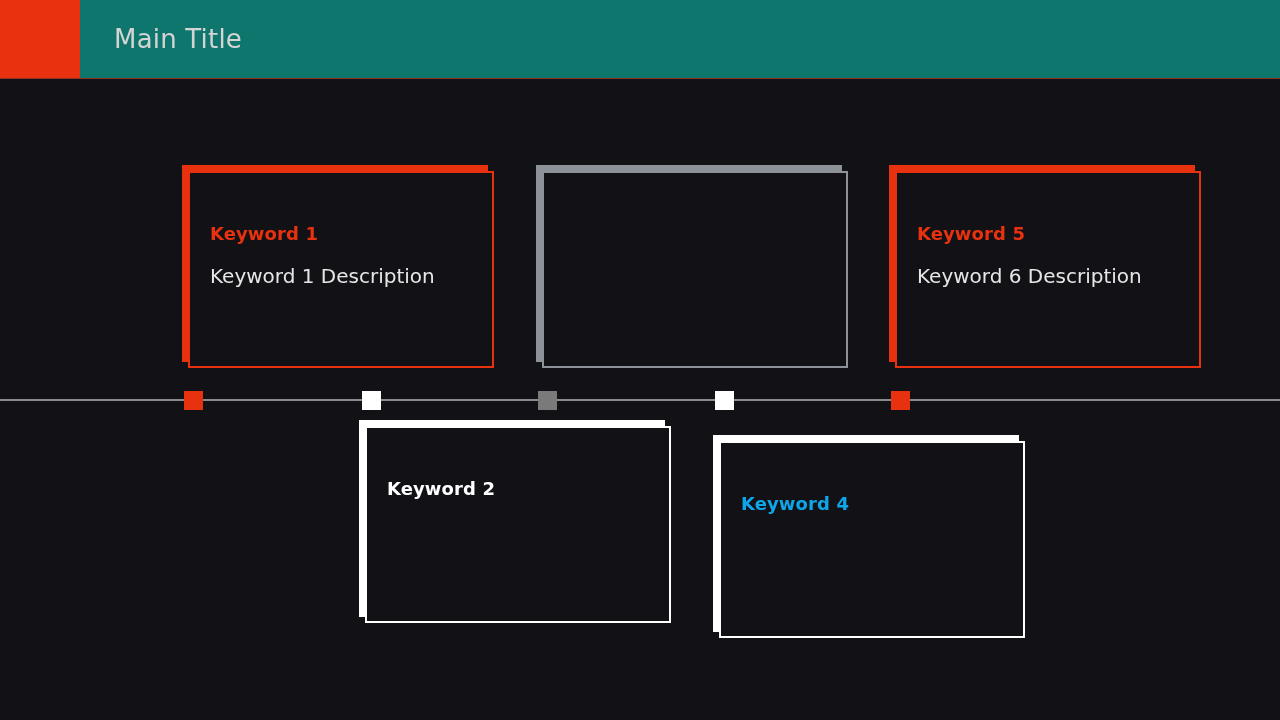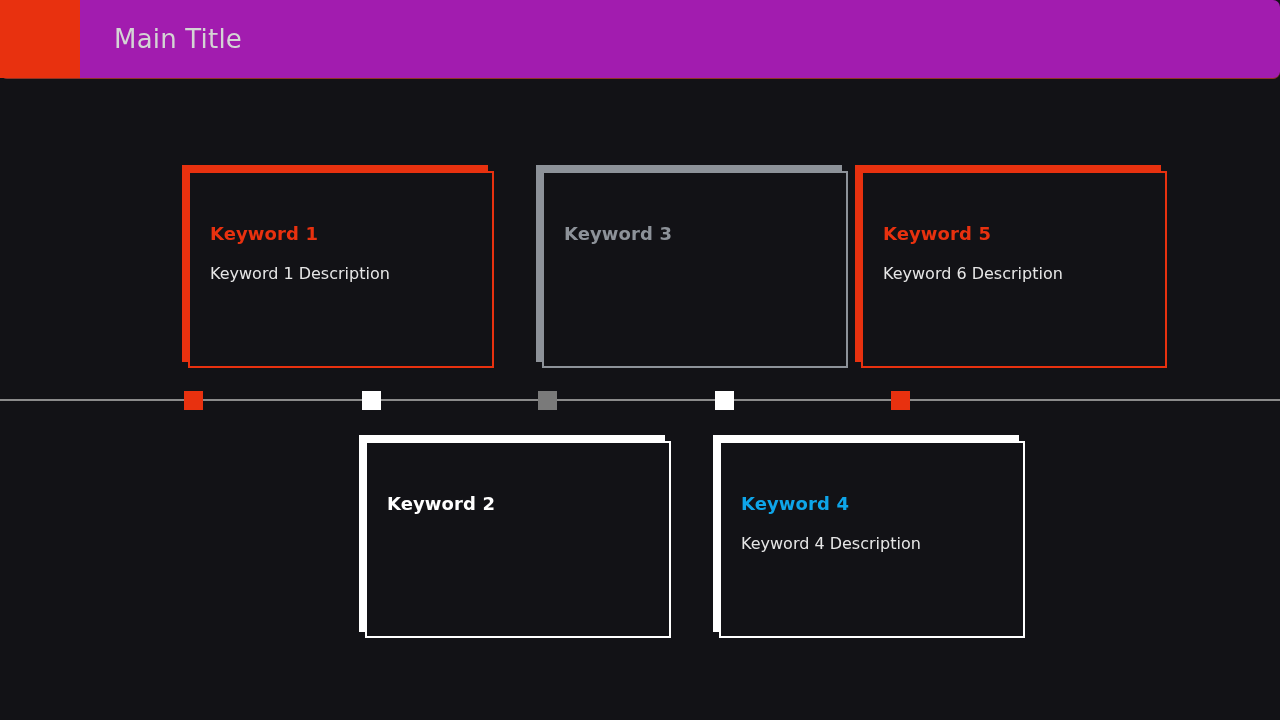--- a/index.html
+++ b/index.html
@@ -50,28 +50,28 @@
   }
   .card-inner {
     position:absolute; left:6px; top:6px;
     padding:52px 0 0 22px;
   }
   .card-title {
     font-size:18px; font-weight:700; letter-spacing:.1px;
     white-space:nowrap;
   }
   .card-desc {
-    font-size:16px; font-weight:400; color:#e6e6e6;
+    font-size:20px; font-weight:400; color:#e6e6e6;
     margin-top:20px; white-space:nowrap;
   }
 </style>
 </head>
 <body style="background: rgb(18, 18, 22);">
 
-<div class="header" style="background: #a21caf; border-bottom-color: rgb(142, 51, 36); border-radius: 7px;">
+<div class="header" style="background: #0f766e; border-bottom-color: rgb(142, 51, 36);">
   <div class="header-accent" style="background: rgb(232, 49, 15);"></div>
   <div class="header-title" style="color: rgb(212, 212, 212);">Main Title</div>
 </div>
 
 <div class="timeline-line" style="background: rgb(139, 139, 139);"></div>
 
 <div id="markers-layer">
     <div class="marker" style="left: 184px; background: rgb(232, 49, 15);"></div>
     <div class="marker" style="left: 362px; background: rgb(255, 255, 255);"></div>
     <div class="marker" style="left: 538px; background: rgb(122, 122, 122);"></div>
@@ -80,43 +80,41 @@
   </div>
 <div id="cards-layer">
     <div class="card" style="left: 182px; top: 165px; width: 312px; height: 209px;">
       <div class="card-shadow" style="width: 306px; height: 197px; border-color: rgb(232, 49, 15);"></div>
       <div class="card-box" style="width: 306px; height: 197px; border-color: rgb(232, 49, 15); background: rgb(18, 18, 22);"></div>
       <div class="card-inner" style="width: 306px;">
         <div class="card-title" style="color: rgb(232, 49, 15);">Keyword 1</div>
         <div class="card-desc">Keyword 1 Description</div>
       </div>
     </div>
-    <div class="card" style="left: 359px; top: 435px; width: 312px; height: 144px;">
+    <div class="card" style="left: 359px; top: 420px; width: 312px; height: 144px;">
       <div class="card-shadow" style="width: 306px; height: 197px; border-color: rgb(255, 255, 255);"></div>
       <div class="card-box" style="width: 306px; height: 197px; border-color: rgb(255, 255, 255); background: rgb(18, 18, 22);"></div>
       <div class="card-inner" style="width: 306px;">
         <div class="card-title" style="color: rgb(255, 255, 255);">Keyword 2</div>
       </div>
     </div>
     <div class="card" style="left: 536px; top: 165px; width: 312px; height: 203px;">
       <div class="card-shadow" style="width: 306px; height: 197px; border-color: rgb(141, 146, 153);"></div>
       <div class="card-box" style="width: 306px; height: 197px; border-color: rgb(141, 146, 153); background: rgb(18, 18, 22);"></div>
       <div class="card-inner" style="width: 306px;">
-        <div class="card-title" style="color: rgb(141, 146, 153);">Keyword 3</div>
       </div>
     </div>
     <div class="card" style="left: 713px; top: 435px; width: 312px; height: 203px;">
       <div class="card-shadow" style="width: 306px; height: 197px; border-color: rgb(255, 255, 255);"></div>
       <div class="card-box" style="width: 306px; height: 197px; border-color: rgb(255, 255, 255); background: rgb(18, 18, 22);"></div>
       <div class="card-inner" style="width: 306px;">
         <div class="card-title" style="color: #0ea5e9;">Keyword 4</div>
-        <div class="card-desc">Keyword 4 Description</div>
       </div>
     </div>
-    <div class="card" style="left: 855px; top: 165px; width: 312px; height: 203px;">
+    <div class="card" style="left: 889px; top: 165px; width: 312px; height: 203px;">
       <div class="card-shadow" style="width: 306px; height: 197px; border-color: rgb(232, 49, 15);"></div>
       <div class="card-box" style="width: 306px; height: 197px; border-color: rgb(232, 49, 15); background: rgb(18, 18, 22);"></div>
       <div class="card-inner" style="width: 306px;">
         <div class="card-title" style="color: rgb(232, 49, 15);">Keyword 5</div>
         <div class="card-desc">Keyword 6 Description</div>
       </div>
     </div>
   </div>
 
 </body></html>

